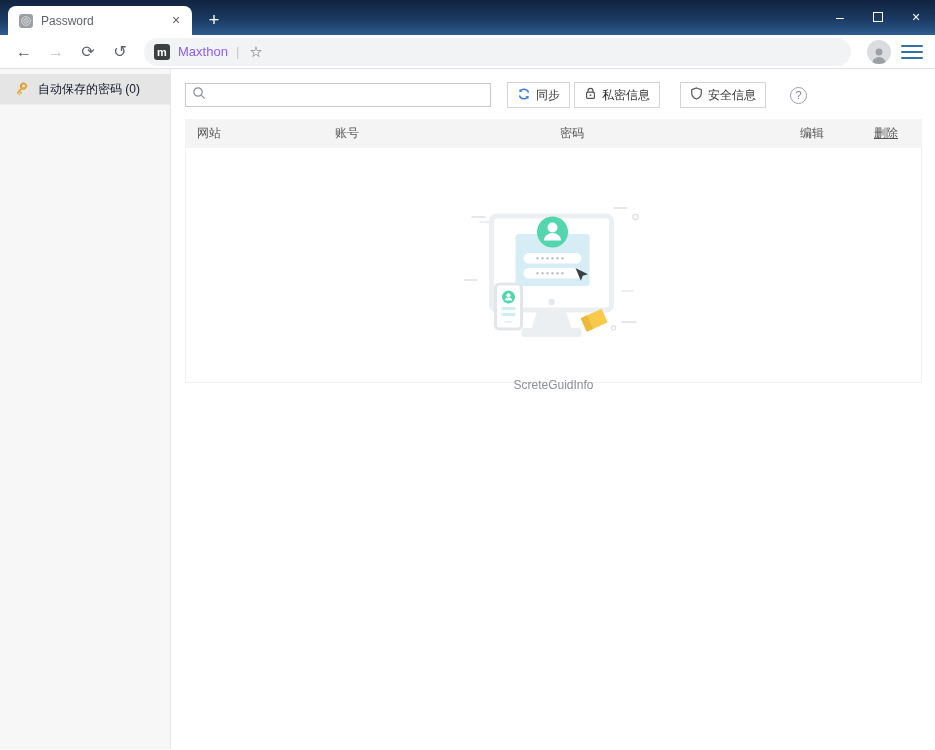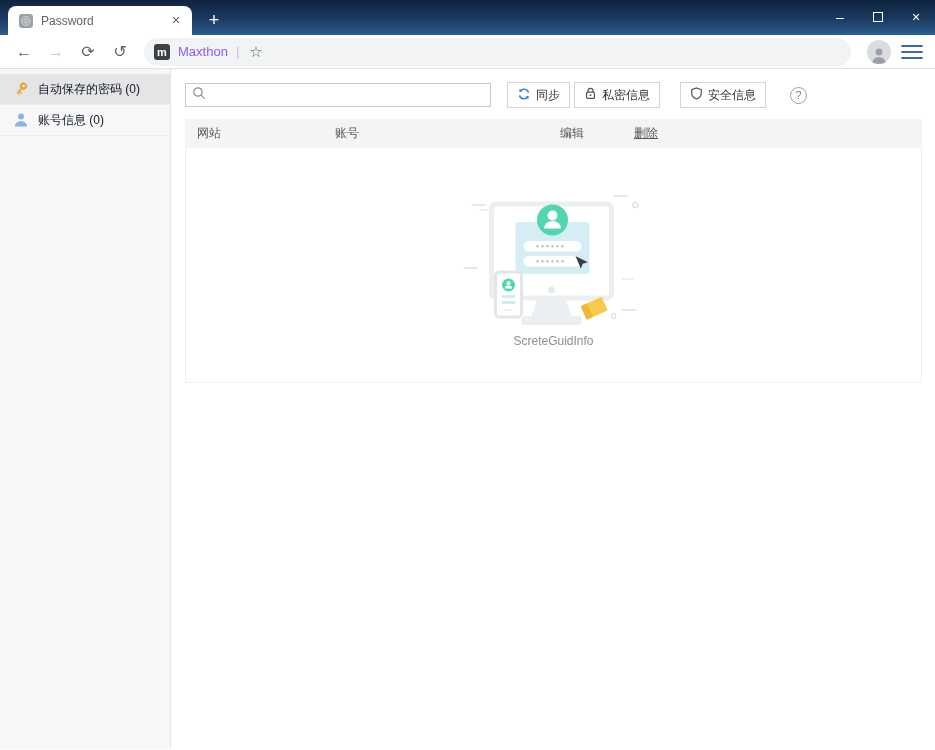--- a/index.html
+++ b/index.html
@@ -83,22 +83,22 @@
   .th { white-space: nowrap; }
   .th-site { width: 150px; padding-left: 12px; }
   .th-account { width: 225px; }
   .th-password { width: 240px; }
   .th-edit { width: 74px; }
   .th-delete { flex: 1; text-decoration: underline; }
   .table-body { margin: 0 13px 0 14px; height: 235px;
     border: 1px solid #f0f0f0; border-top: none; position: relative; }
 
   
-  .empty-state { position: absolute; left: 50%; top: 32px; transform: translateX(-50%);
-    display: flex; flex-direction: column; align-items: center; }
+  .empty-state { position: absolute; left: 50%; top: 44px; transform: translateX(-50%);
+    display: flex; flex-direction: column; align-items: center; gap: 32px; }
   .empty-caption { font-size: 12px; color: #8b8f94; margin-top: 4px; }
 </style>
 </head>
 <body>
 
 <div class="titlebar">
   <div class="tab">
     <span class="tab-favicon">
       <svg width="16" height="16" viewBox="0 0 16 16">
         <rect x="1" y="1" width="14" height="14" rx="3" fill="#9aa0a6"></rect>
@@ -154,29 +154,20 @@
             <circle cx="8" cy="4.2" r="3.2" fill="#e6ab45" stroke="#d79a33" stroke-width="0.8"></circle>
             <circle cx="8" cy="3.9" r="1.2" fill="#f7f7f7"></circle>
             <rect x="7" y="7" width="2" height="7" rx="1" fill="#e6ab45"></rect>
             <rect x="9" y="10" width="2.4" height="1.6" rx="0.6" fill="#e6ab45"></rect>
             <rect x="9" y="12.4" width="2" height="1.4" rx="0.6" fill="#e6ab45"></rect>
           </g>
         </svg>
       </span>
       <span>自动保存的密码 (0)</span>
     </div>
-    <div class="side-item">
-      <span class="side-icon">
-        <svg width="16" height="16" viewBox="0 0 16 16">
-          <circle cx="8" cy="4.6" r="3" fill="#8cb3e8"></circle>
-          <path d="M1.8 14.6 a6.2 5.6 0 0 1 12.4 0 z" fill="#8cb3e8"></path>
-        </svg>
-      </span>
-      <span>账号信息 (0)</span>
-    </div>
   </div>
 
   <div class="main">
 
     <div class="controls-row">
       <div class="search-box">
         <span>
           <svg width="14" height="14" viewBox="0 0 14 14">
             <circle cx="6" cy="6" r="4.2" fill="none" stroke="#8d9196" stroke-width="1.2"></circle>
             <line x1="9.2" y1="9.2" x2="12.6" y2="12.6" stroke="#8d9196" stroke-width="1.2"></line>
@@ -215,20 +206,21 @@
         </span>
         <span>安全信息</span>
       </button>
 
       <div class="help-btn">?</div>
     </div>
 
     <div class="table-head">
       <span class="th th-site">网站</span>
       <span class="th th-account">账号</span>
+      <span class="th th-password">密码</span>
       <span class="th th-edit">编辑</span>
       <span class="th th-delete">删除</span>
     </div>
 
     <div class="table-body">
       <div class="empty-state">
         <svg width="185" height="150" viewBox="0 0 185 150">
 
           <line x1="10" y1="25" x2="24" y2="25" stroke="#dde1e4" stroke-width="1.5"></line>
           <line x1="18" y1="30" x2="30" y2="30" stroke="#e7eaec" stroke-width="1.5"></line>

